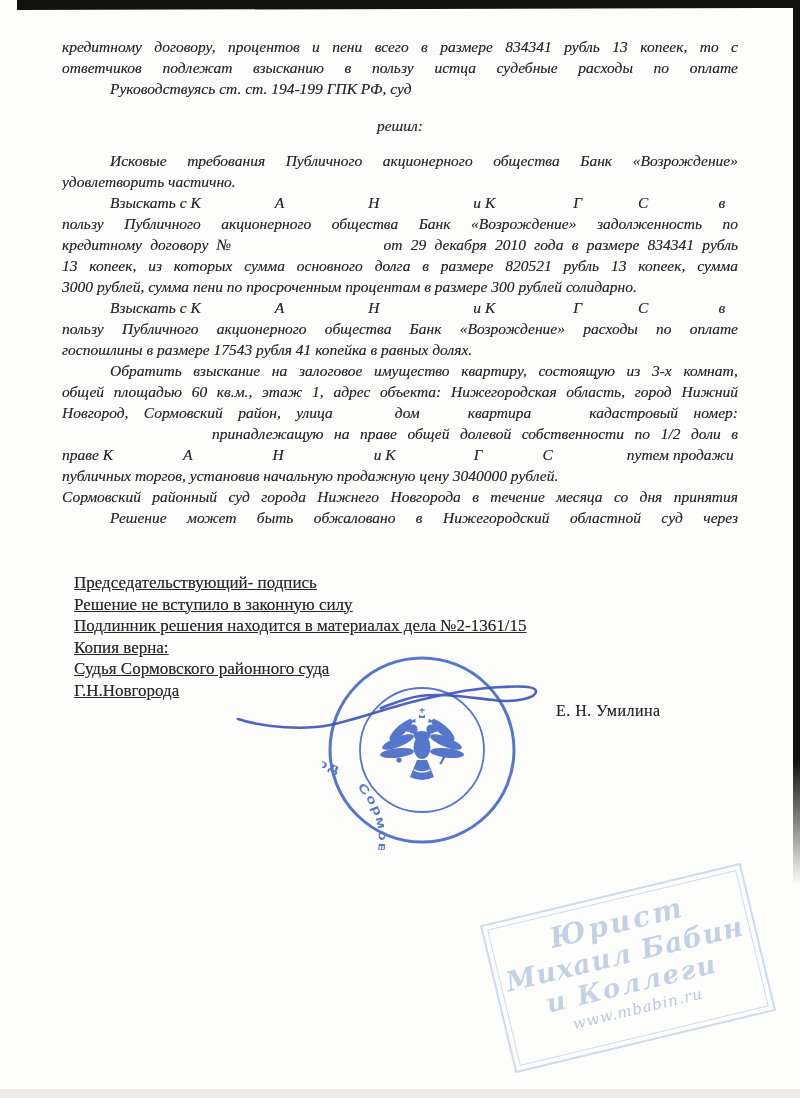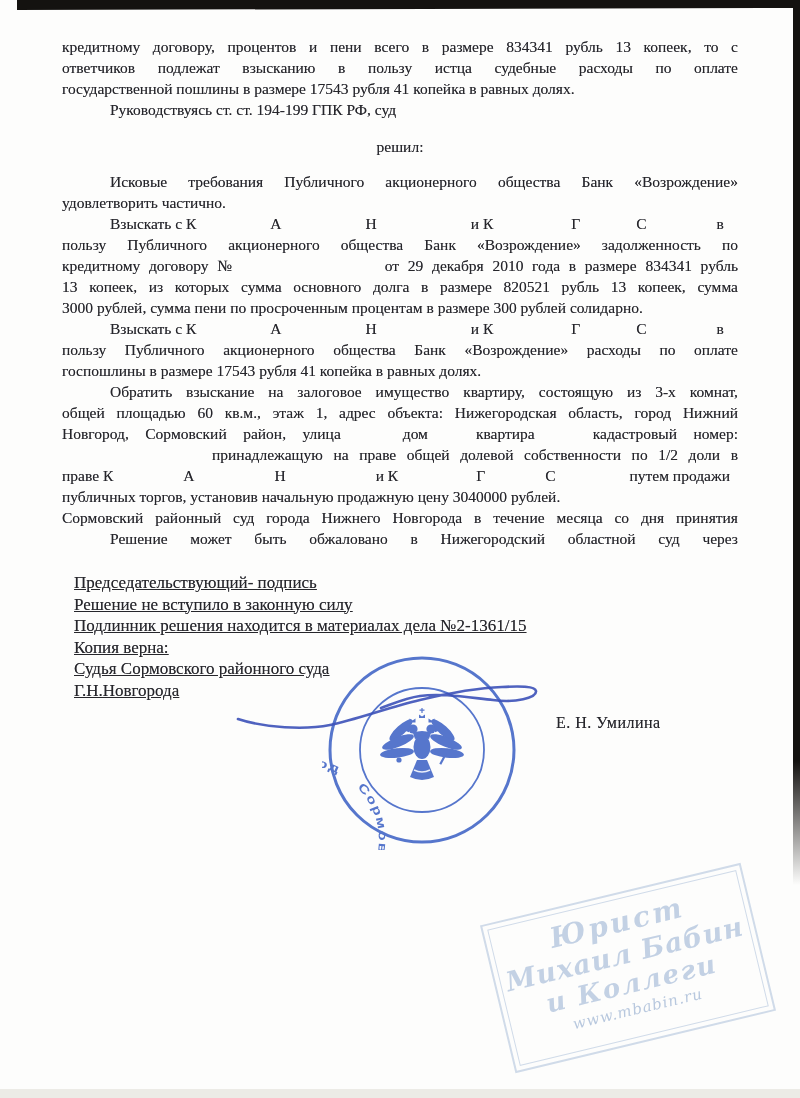--- a/index.html
+++ b/index.html
@@ -12,38 +12,37 @@
   .edge-top{position:absolute;top:0;left:17px;right:0;height:10px;background:#141210;transform:rotate(-.15deg);transform-origin:left top;}
   .edge-right{position:absolute;top:0;right:0;width:7px;height:885px;background:linear-gradient(to bottom,#141210 0%,#141210 86%,rgba(20,18,16,0) 100%);}
   .edge-bottom{position:absolute;left:0;right:0;bottom:0;height:9px;background:#ecebe6;}
 
   
   .doc{
     position:absolute;left:62px;top:36px;width:676px;
     color:#26262b;font-size:15.5px;
     text-shadow:0 0 .6px rgba(40,40,52,.55);
   }
-  .line{line-height:21px;height:21px;overflow:hidden;}
+  .line{line-height:21px;height:21px;overflow:hidden;font-style:italic;}
   .just{text-align:justify;}
   .just::after{content:"";display:inline-block;width:100%;height:0;}
   .center{text-align:center;}
   .ind{text-indent:48px;}
   .gap{display:inline-block;height:1px;}
 
   .footer{
     position:absolute;left:74px;top:572px;width:520px;
     color:#26262b;font-size:17px;line-height:21.5px;
     text-shadow:0 0 .6px rgba(40,40,52,.55);
     text-decoration:underline;
   }
   .judge{
     position:absolute;left:556px;top:702px;
     color:#26262b;font-size:16px;letter-spacing:.5px;
     text-shadow:0 0 .6px rgba(40,40,52,.55);
-    margin-top:12px;
   }
 
   
   .seal{position:absolute;left:322px;top:650px;width:200px;height:200px;opacity:.93;filter:blur(.35px);}
   .sig{position:absolute;left:225px;top:665px;width:340px;height:85px;overflow:visible;}
 
   
   .wm{
     position:absolute;left:494px;top:892px;width:268px;height:152px;
     transform:rotate(-13.5deg);
@@ -60,21 +59,20 @@
 </head>
 <body>
 
 <div class="edge-top"></div>
 <div class="edge-right"></div>
 <div class="edge-bottom"></div>
 
 <div class="doc">
     <div class="line just"><span>кредитному договору, процентов и пени всего в размере 834341 рубль 13 копеек, то с</span></div>
     <div class="line just"><span>ответчиков подлежат взысканию в пользу истца судебные расходы по оплате</span></div>
-    <div class="line"><span>государственной пошлины в размере 17543 рубля 41 копейка в равных долях.</span></div>
     <div class="line ind"><span>Руководствуясь ст. ст. 194-199 ГПК РФ, суд</span></div>
     <div style="height: 16px;"></div>
     <div class="line center"><span>решил:</span></div>
     <div style="height: 14px;"></div>
     <div class="line just ind"><span>Исковые требования Публичного акционерного общества Банк «Возрождение»</span></div>
     <div class="line"><span>удовлетворить частично.</span></div>
     <div class="line ind"><span>Взыскать с К</span><span class="gap" style="width: 74px;"></span><span>А</span><span class="gap" style="width: 84px;"></span><span>Н</span><span class="gap" style="width: 94px;"></span><span>и К</span><span class="gap" style="width: 78px;"></span><span>Г</span><span class="gap" style="width: 56px;"></span><span>С</span><span class="gap" style="width: 70px;"></span><span>в</span></div>
     <div class="line just"><span>пользу Публичного акционерного общества Банк «Возрождение» задолженность по</span></div>
     <div class="line just"><span>кредитному договору №</span><span class="gap" style="width: 148px;"></span><span>от 29 декабря 2010 года в размере 834341 рубль</span></div>
     <div class="line just"><span>13 копеек, из которых сумма основного долга в размере 820521 рубль 13 копеек, сумма</span></div>

